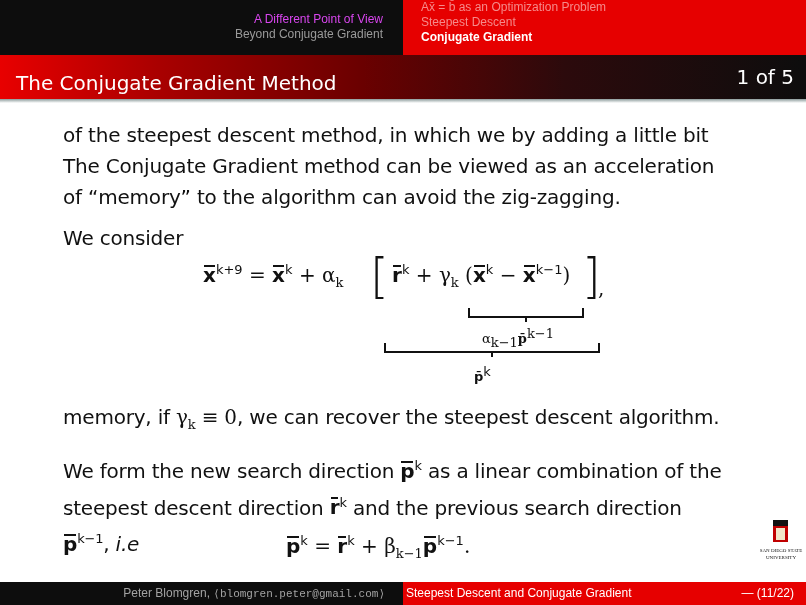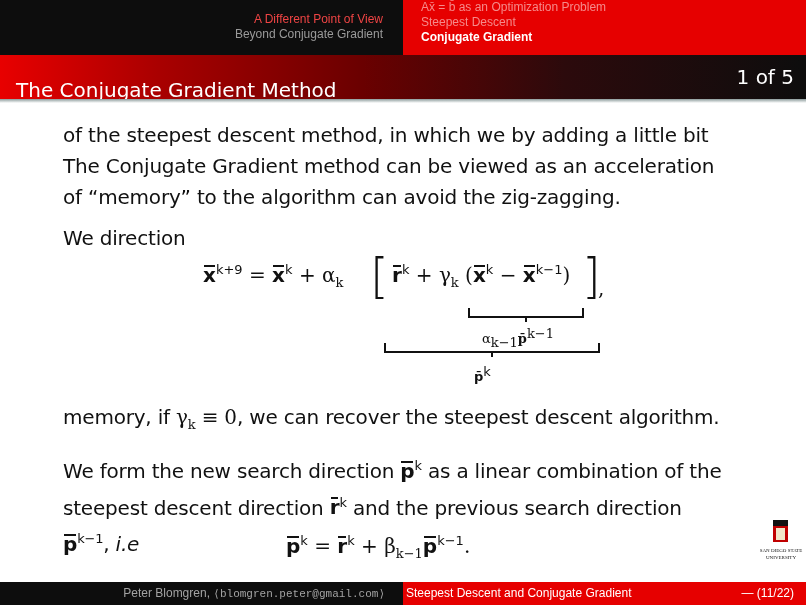--- a/index.html
+++ b/index.html
@@ -1,31 +1,31 @@
 <!DOCTYPE html>
 <html><head>
 <meta charset="utf-8">
 <style>
   html, body { margin:0; padding:0; }
   body { width:806px; height:605px; position:relative; overflow:hidden; background:#ffffff;
          font-family:"DejaVu Sans", sans-serif; color:#111; }
   .hdr-left { position:absolute; left:0; top:0; width:403px; height:55px; background:#0d0d0d;
               text-align:right; box-sizing:border-box; padding-right:20px; padding-top:12px;
               font-family:"Liberation Sans", sans-serif; font-size:12px; line-height:15px; }
-  .hdr-left .cur { color:#ef4444; }
+  .hdr-left .cur { color:#d946ef; }
   .hdr-left .other { color:#9a9a9a; }
   .hdr-right { position:absolute; left:403px; top:0; width:403px; height:55px; background:#e60000;
                box-sizing:border-box; padding-left:18px; padding-top:0;
                font-family:"Liberation Sans", sans-serif; font-size:12px; line-height:15px; }
   .hdr-right .other { color:#f58a8a; }
   .hdr-right .cur { color:#ffffff; font-weight:bold; }
   .titlebar { position:absolute; left:0; top:55px; width:806px; height:44px;
               background:linear-gradient(to right, #e80000 0%, #a80000 20%, #6a0000 45%, #2c0a0c 70%, #0d0d0d 100%);
               color:#fff; font-family:"DejaVu Sans", sans-serif; font-size:20px; }
-  .titlebar .t { position:absolute; left:16px; top:23px;text-align:center; }
+  .titlebar .t { position:absolute; left:16px; top:16px;text-align:center; }
   .titlebar .pg { position:absolute; right:12px; top:10px; }
   .titleshadow { position:absolute; left:0; top:99px; width:806px; height:4px;
                  background:linear-gradient(#8a9a9a, #ffffff); }
   .body { position:absolute; left:63px; top:120px; width:690px; font-size:20px; line-height:31px;
           font-family:"DejaVu Sans", sans-serif; color:#111; letter-spacing:-0.2px; }
   .p { margin:0; }
   .gap { height:10px; }
   .math { font-family:"DejaVu Serif", serif; }
   .vec { position:relative; font-weight:bold; font-family:"DejaVu Sans", sans-serif; }
   .vec::before { content:""; position:absolute; left:1px; right:1px; top:2px; height:2px; background:#111; }
@@ -64,21 +64,21 @@
   <span class="t">The Conjugate Gradient Method</span>
   <span class="pg">1 of 5</span>
 </div>
 <div class="titleshadow"></div>
 
 <div class="body">
   <p class="p">of the steepest descent method, in which we by adding a little bit</p>
   <p class="p">The Conjugate Gradient method can be viewed as an acceleration</p>
   <p class="p">of “memory” to the algorithm can avoid the zig-zagging.</p>
   <div class="gap"></div>
-  <p class="p">We direction</p>
+  <p class="p">We consider</p>
 </div>
 
 <div>
   <div class="eq1">
     <span class="vec">x</span><sup>k+9</sup>
     <span class="math"> = </span>
     <span class="vec">x</span><sup>k</sup>
     <span class="math"> + α<sub>k</sub></span>
   </div>
   <span class="brkt" style="left:370px; top:248px;">[</span>

